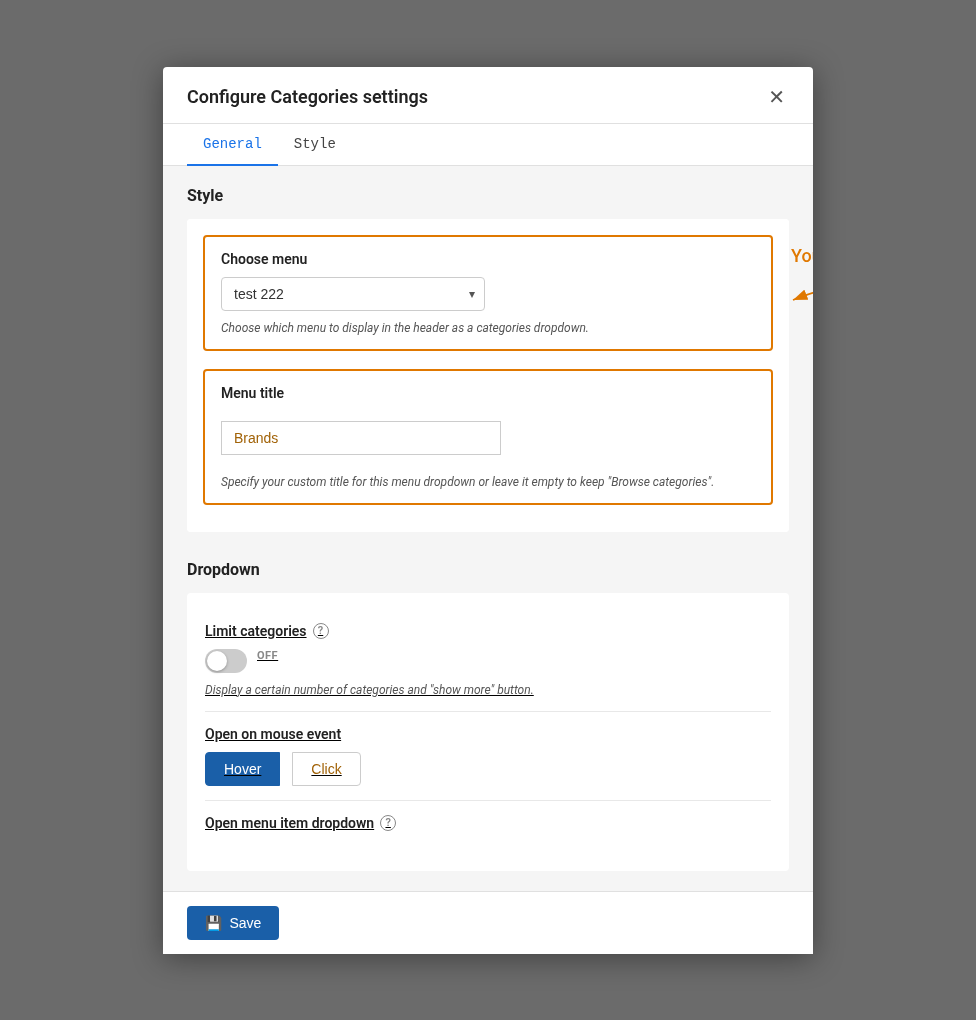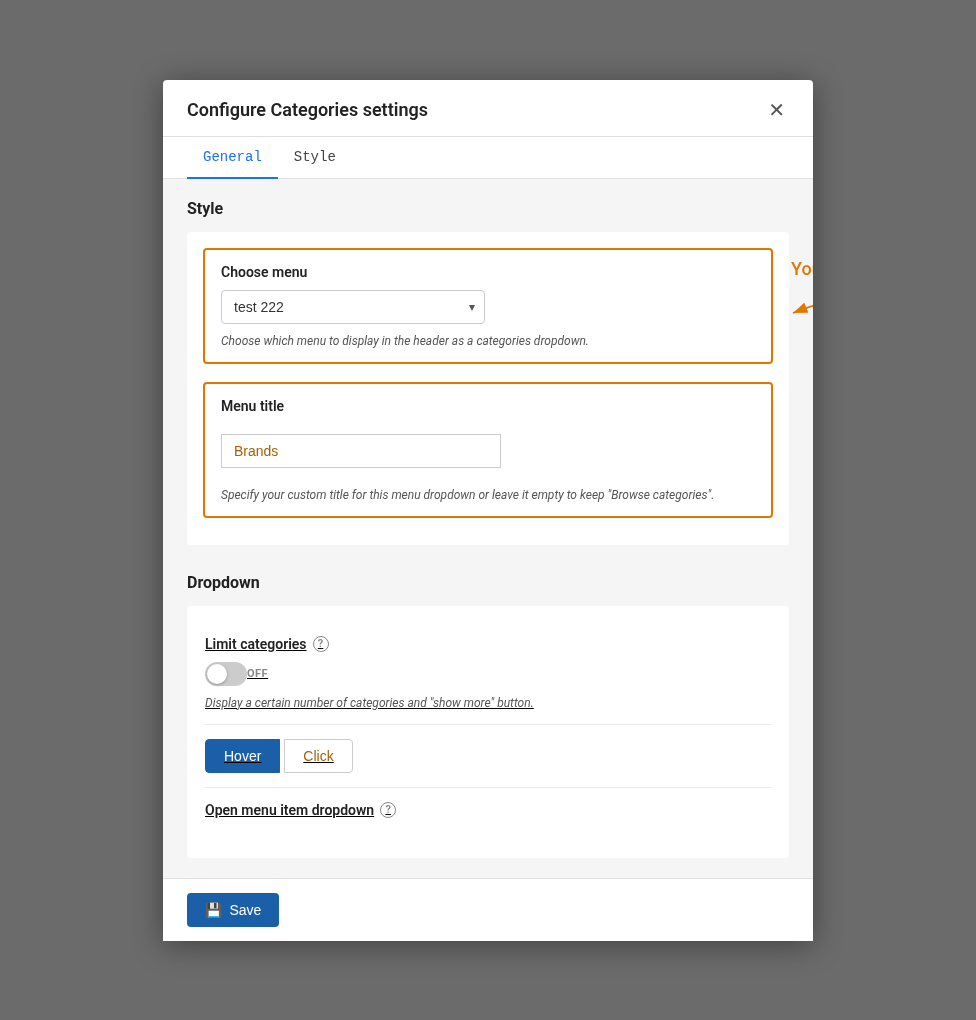--- a/index.html
+++ b/index.html
@@ -194,21 +194,21 @@
       display: inline-flex;
       align-items: center;
       justify-content: center;
       font-size: 11px;
       color: #888;
       cursor: pointer;
       font-weight: 600;
     }
     .toggle-row {
       display: flex;
-      align-items: center;
+      gap: 10px;
       margin-bottom: 8px;
     }
     .toggle {
       width: 42px;
       height: 24px;
       background: #ccc;
       border-radius: 12px;
       position: relative;
       cursor: pointer;
     }
@@ -223,21 +223,21 @@
       box-shadow: 0 1px 3px rgba(0,0,0,0.3);
     }
     .toggle-label {
       font-size: 11px;
       font-weight: 700;
       color: #888;
       letter-spacing: 0.5px;
     }
     .btn-group {
       display: flex;
-      gap: 4px;
+      gap: 12px;
     }
     .btn {
       padding: 8px 18px;
       font-size: 14px;
       cursor: pointer;
       border: 1px solid #ccc;
       background: #fff;
       color: #a16207;
     }
     .btn:first-child {
@@ -350,20 +350,23 @@
             <div class="toggle-row">
               <div class="toggle">
                 <div class="toggle-knob"></div>
               </div>
               <span class="toggle-label">OFF</span>
             </div>
             <div class="field-hint">Display a certain number of categories and "show more" button.</div>
           </div>
 
           <div class="setting-row">
+            <div class="setting-label">
+              <span>Open on mouse event</span>
+            </div>
             <div class="btn-group">
               <button class="btn active">
                 <span>Hover</span>
               </button>
               <button class="btn">
                 <span>Click</span>
               </button>
             </div>
           </div>
 

